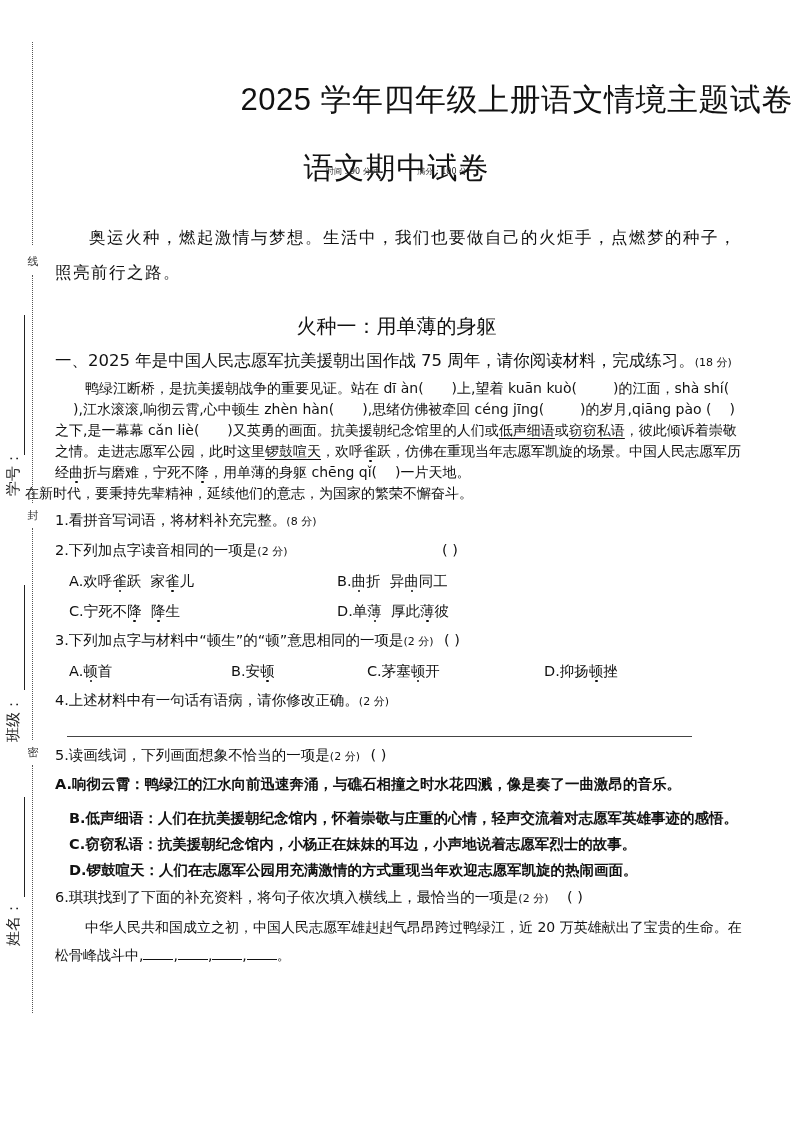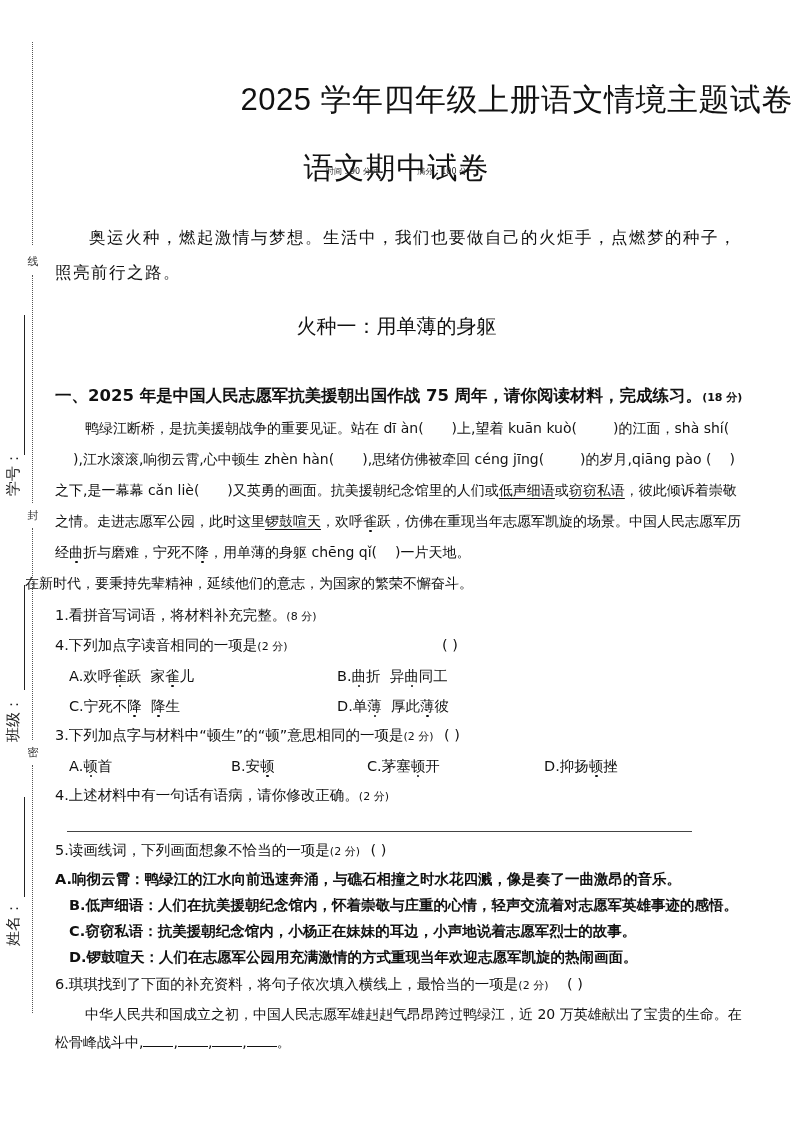--- a/index.html
+++ b/index.html
@@ -47,25 +47,25 @@
     .section-title {
       position: absolute; top: 313px; left: 0; width: 793px; text-align: center;
       font-size: 20px; padding-left: 0;
     }
     
     .content {
       position: absolute; left: 55px; top: 346px; width: 690px;
       font-size: 14.5px; line-height: 28px;
     }
     .q-heading {
-      font-size: 16.5px; line-height: 30px; font-weight: bold;
-      padding-left: 18px; text-indent: -18px; margin-top: 35px;
+      font-size: 16.5px; line-height: 30px; font-weight: normal;
+      padding-left: 18px; text-indent: -18px;
     }
     .q-heading .score { font-size: 11px; }
-    .passage { text-indent: 30px; line-height: 31px; font-size: 14px; }
+    .passage { text-indent: 30px; line-height: 21px; font-size: 14px; }
     .passage .u { text-decoration: underline; text-underline-offset: 3px; }
     .em-dot { position: relative; }
     .em-dot::after {
       content: ""; position: absolute; left: 50%; bottom: -3px;
       width: 2.5px; height: 2.5px; margin-left: -1px; background: #111; border-radius: 50%;
     }
     .paren { display: inline-block; width: 28px; }
     .sub-q { line-height: 28px; }
     .sub-q .score { font-size: 11px; }
     .opts { display: flex; padding-left: 14px; line-height: 30px; gap: 32px; }
@@ -114,21 +114,21 @@
     <span>一、2025 年是中国人民志愿军抗美援朝出国作战 75 周年，请你阅读材料，完成练习。</span><span class="score">(18 分)</span>
   </div>
 
   <div class="passage"><span>鸭绿江断桥，是抗美援朝战争的重要见证。站在 dī àn(</span><span class="paren"></span><span>)上,望着 kuān kuò(</span><span class="paren" style="width:36px"></span><span>)的江面，shà shí(</span><span class="paren" style="width:18px"></span><span>),江水滚滚,响彻云霄,心中顿生 zhèn hàn(</span><span class="paren"></span><span>),思绪仿佛被牵回 céng jīng(</span><span class="paren" style="width:36px"></span><span>)的岁月,qiāng pào (</span><span class="paren" style="width:18px"></span><span>)之下,是一幕幕 cǎn liè(</span><span class="paren"></span><span>)又英勇的画面。抗美援朝纪念馆里的人们或</span><span class="u">低声细语</span><span>或</span><span class="u">窃窃私语</span><span>，彼此倾诉着崇敬之情。走进志愿军公园，此时这里</span><span class="u">锣鼓喧天</span><span>，欢呼</span><span class="em-dot">雀</span><span>跃，仿佛在重现当年志愿军凯旋的场景。中国人民志愿军历经</span><span class="em-dot">曲</span><span>折与磨难，宁死不</span><span class="em-dot">降</span><span>，用单薄的身躯 chēng qǐ(</span><span class="paren" style="width:18px"></span><span>)一片天地。</span><br><span style="margin-left:-30px">在新时代，要秉持先辈精神，延续他们的意志，为国家的繁荣不懈奋斗。</span></div>
 
   <div class="sub-q" style="margin-top:2px">
     <span>1.看拼音写词语，将材料补充完整。</span><span class="score">(8 分)</span>
   </div>
 
   <div class="sub-q">
-    <span>4.下列加点字读音相同的一项是</span><span class="score">(2 分)</span>
+    <span>2.下列加点字读音相同的一项是</span><span class="score">(2 分)</span>
     <span style="margin-left:150px">(    )</span>
   </div>
   <div class="opts">
     <span class="opt" style="width:236px"><span>A.欢呼</span><span class="em-dot">雀</span><span style="white-space:pre">跃  家</span><span class="em-dot">雀</span><span>儿</span></span>
     <span class="opt"><span>B.</span><span class="em-dot">曲</span><span style="white-space:pre">折  异</span><span class="em-dot">曲</span><span>同工</span></span>
   </div>
   <div class="opts">
     <span class="opt" style="width:236px"><span>C.宁死不</span><span class="em-dot">降</span><span style="white-space:pre">  </span><span class="em-dot">降</span><span>生</span></span>
     <span class="opt"><span>D.单</span><span class="em-dot">薄</span><span style="white-space:pre">  厚此</span><span class="em-dot">薄</span><span>彼</span></span>
   </div>
@@ -147,21 +147,21 @@
   <div class="sub-q">
     <span>4.上述材料中有一句话有语病，请你修改正确。</span><span class="score">(2 分)</span>
   </div>
   <div class="answer-line" style="margin-top:20px"></div>
 
   <div class="sub-q" style="margin-top:4px">
     <span>5.读画线词，下列画面想象不恰当的一项是</span><span class="score">(2 分)</span>
     <span style="margin-left:6px">(    )</span>
   </div>
   <div class="opt-long" style="text-indent:0;padding-left:0;">A.响彻云霄：鸭绿江的江水向前迅速奔涌，与礁石相撞之时水花四溅，像是奏了一曲激昂的音乐。</div>
-  <div class="opt-long" style="padding-left:0;">B.低声细语：人们在抗美援朝纪念馆内，怀着崇敬与庄重的心情，轻声交流着对志愿军英雄事迹的感悟。</div>
+  <div class="opt-long" style="padding-left:0;margin-top:8px;">B.低声细语：人们在抗美援朝纪念馆内，怀着崇敬与庄重的心情，轻声交流着对志愿军英雄事迹的感悟。</div>
   <div class="opt-long">C.窃窃私语：抗美援朝纪念馆内，小杨正在妹妹的耳边，小声地说着志愿军烈士的故事。</div>
   <div class="opt-long">D.锣鼓喧天：人们在志愿军公园用充满激情的方式重现当年欢迎志愿军凯旋的热闹画面。</div>
 
   <div class="sub-q">
     <span>6.琪琪找到了下面的补充资料，将句子依次填入横线上，最恰当的一项是</span><span class="score">(2 分)</span>
     <span style="margin-left:14px">(    )</span>
   </div>
   <div class="passage" style="line-height:28px"><span>中华人民共和国成立之初，中国人民志愿军雄赳赳气昂昂跨过鸭绿江，近 20 万英雄献出了宝贵的生命。在松骨峰战斗中,</span><span class="blank"></span><span>,</span><span class="blank"></span><span>,</span><span class="blank"></span><span>,</span><span class="blank"></span><span>。</span></div>
 </div>
 

